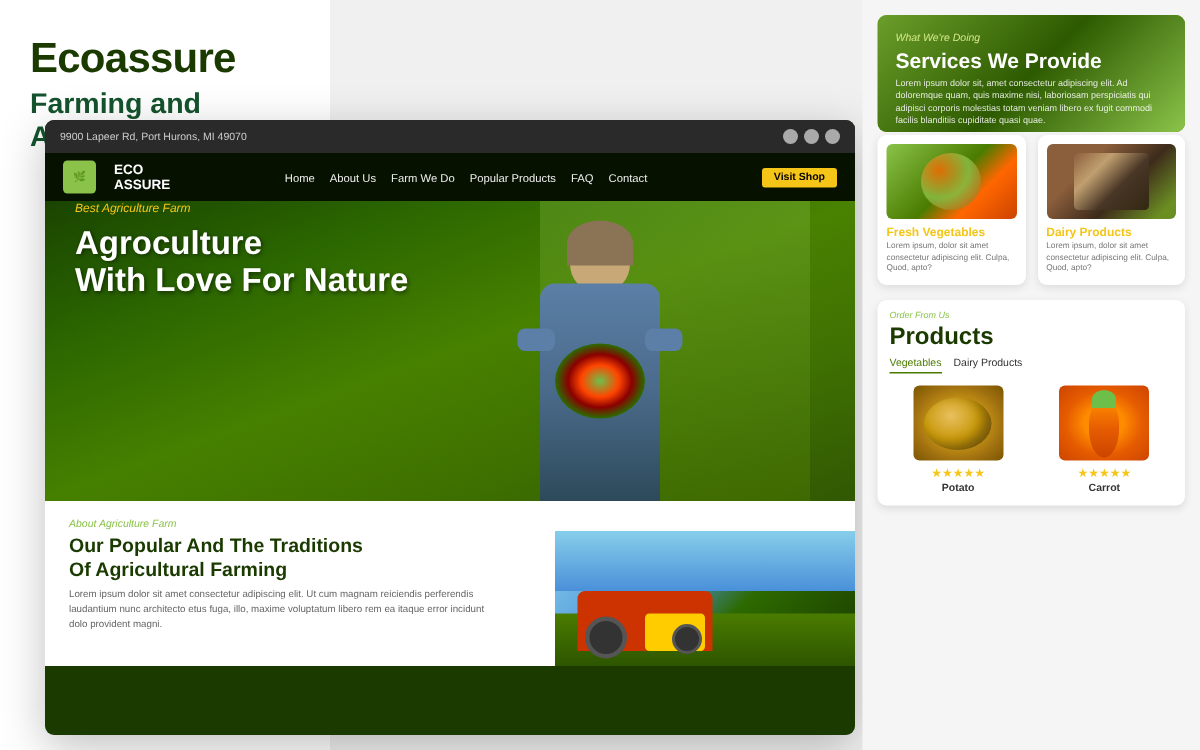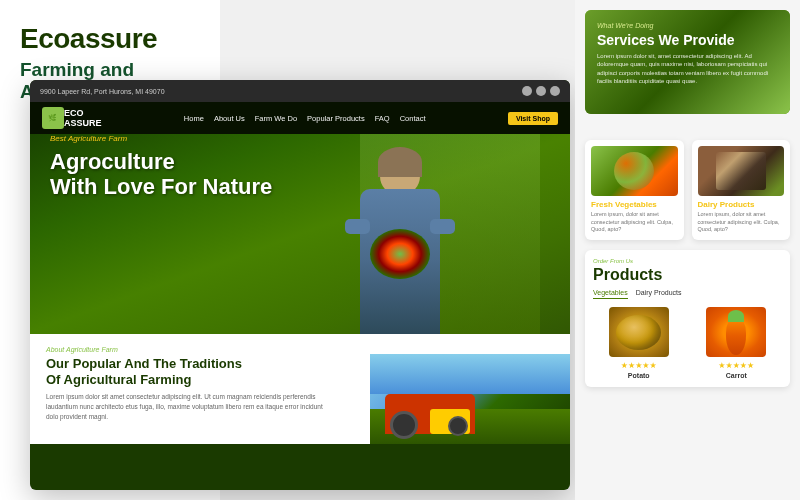--- a/index.html
+++ b/index.html
@@ -78,21 +78,21 @@
       height: 32px;
       display: flex;
       align-items: center;
       padding: 0 12px;
       gap: 2px;
       justify-content: space-between;
     }
     .nav-logo {
       display: flex;
       align-items: center;
-      gap: 0;
+      gap: 12px;
     }
     .nav-logo-icon {
       width: 22px;
       height: 22px;
       background: #8bc34a;
       border-radius: 3px;
       display: flex;
       align-items: center;
       justify-content: center;
     }
@@ -193,22 +193,22 @@
       height: 500px;
       background: #f5f5f5;
       padding: 10px;
     }
 
     
     .services-header {
       background: linear-gradient(135deg, #8bc34a, #4a7c00);
       border-radius: 6px;
       padding: 12px;
-      margin-bottom: 26px;
-      height: 104px;
+      margin-bottom: 2px;
+      height: 78px;
       position: relative;
       overflow: hidden;
     }
     .services-header-bg {
       position: absolute;
       inset: 0;
       background: linear-gradient(135deg, #6b9e2a 0%, #2d5a00 50%, #8bc34a 100%);
     }
     .services-label {
       position: relative;

